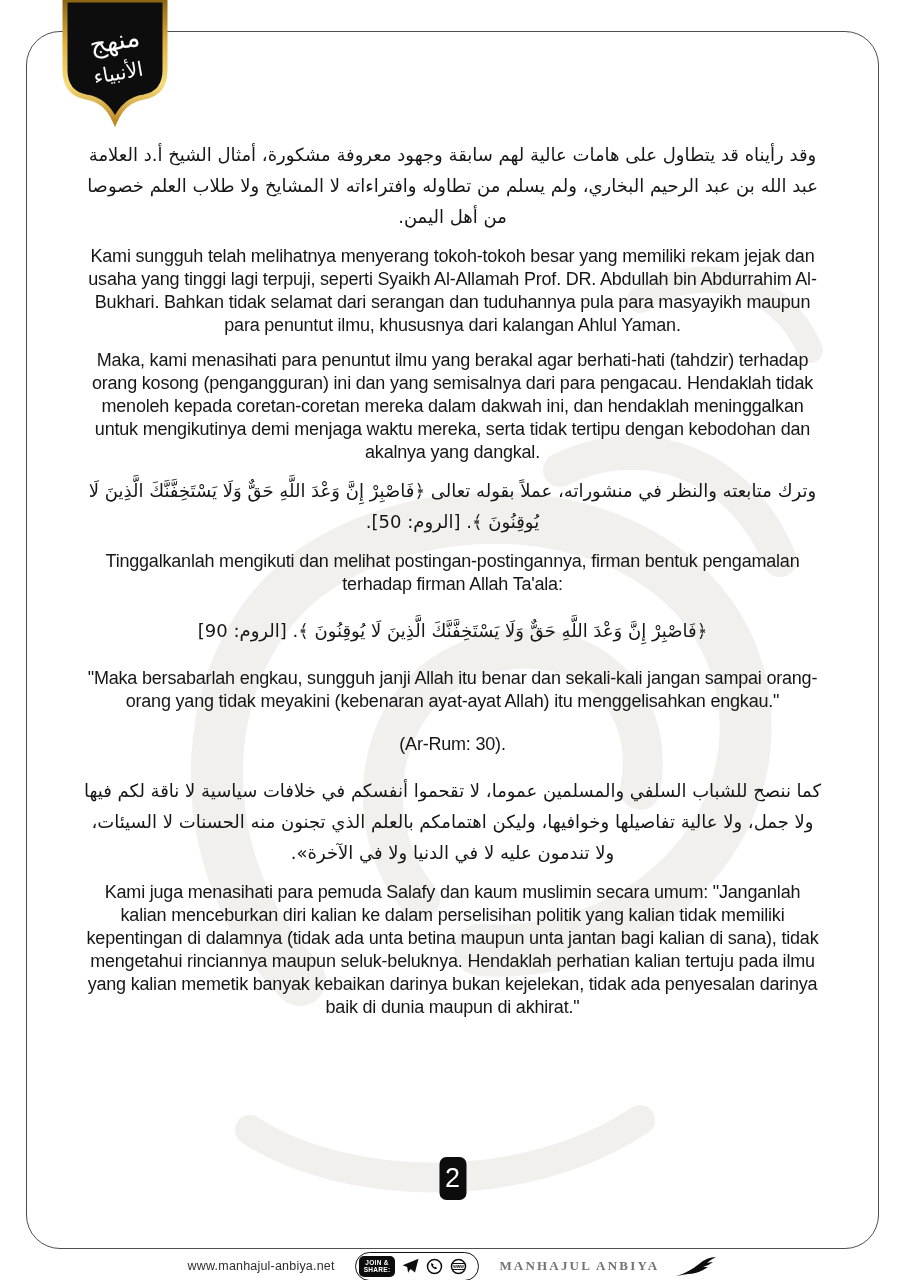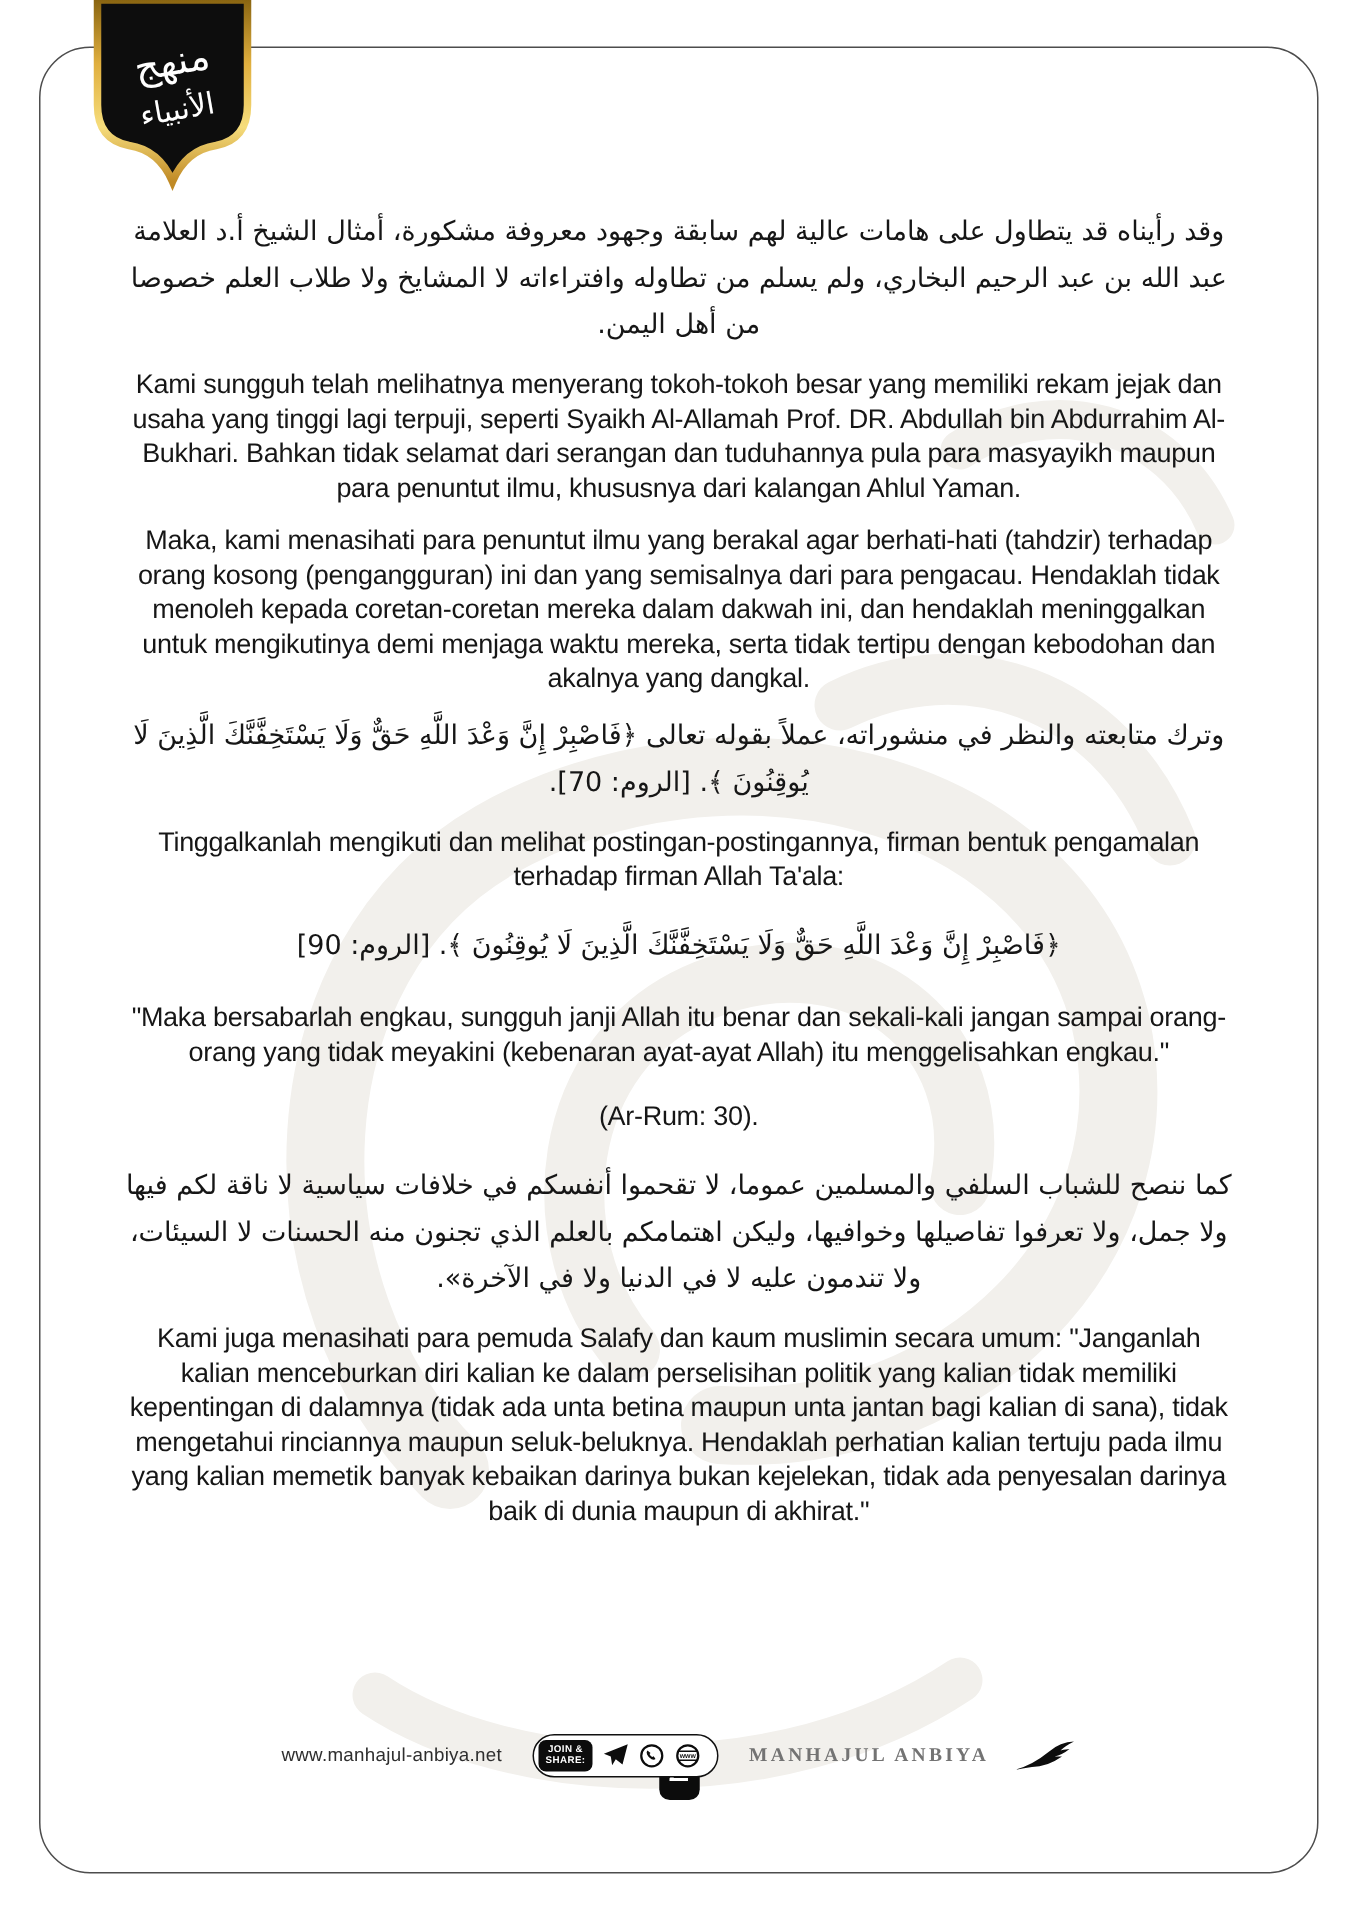--- a/index.html
+++ b/index.html
@@ -31,21 +31,21 @@
   }
   .mb-lg{margin-bottom:20px !important;}
   .page-number{
     position:absolute;left:50%;top:1157px;transform:translateX(-50%);
     width:27px;height:43px;border-radius:7px;background:#0c0c0c;
     color:#ffffff;font-size:27px;font-weight:400;
     display:flex;align-items:center;justify-content:center;
     font-family:"Liberation Sans",sans-serif;
   }
   .footer{
-    position:absolute;left:0;right:0;top:1156px;
+    position:absolute;left:0;right:0;top:1252px;
     display:flex;align-items:center;justify-content:center;gap:20px;
   }
   .site{
     font-size:12.5px;color:#2e2e2e;letter-spacing:0.2px;
     font-family:"Liberation Sans",sans-serif;
   }
   .share-pill{
     display:inline-flex;align-items:center;gap:7px;
     border:1.6px solid #101010;border-radius:15px;
     padding:3px 11px 3px 3px;background:#ffffff;
@@ -93,26 +93,26 @@
       <text x="57" y="50" font-size="26">منهج</text>
       <text x="55" y="80" font-size="20">الأنبياء</text>
     </g>
   </svg>
 </div>
 
 <main class="content">
   <p class="ar" dir="rtl">وقد رأيناه قد يتطاول على هامات عالية لهم سابقة وجهود معروفة مشكورة، أمثال الشيخ أ.د العلامة عبد الله بن عبد الرحيم البخاري، ولم يسلم من تطاوله وافتراءاته لا المشايخ ولا طلاب العلم خصوصا من أهل اليمن.</p>
   <p class="id">Kami sungguh telah melihatnya menyerang tokoh-tokoh besar yang memiliki rekam jejak dan usaha yang tinggi lagi terpuji, seperti Syaikh Al-Allamah Prof. DR. Abdullah bin Abdurrahim Al-Bukhari. Bahkan tidak selamat dari serangan dan tuduhannya pula para masyayikh maupun para penuntut ilmu, khususnya dari kalangan Ahlul Yaman.</p>
   <p class="id">Maka, kami menasihati para penuntut ilmu yang berakal agar berhati-hati (tahdzir) terhadap orang kosong (pengangguran) ini dan yang semisalnya dari para pengacau. Hendaklah tidak menoleh kepada coretan-coretan mereka dalam dakwah ini, dan hendaklah meninggalkan untuk mengikutinya demi menjaga waktu mereka, serta tidak tertipu dengan kebodohan dan akalnya yang dangkal.</p>
-  <p class="ar" dir="rtl">وترك متابعته والنظر في منشوراته، عملاً بقوله تعالى ﴿فَاصْبِرْ إِنَّ وَعْدَ اللَّهِ حَقٌّ وَلَا يَسْتَخِفَّنَّكَ الَّذِينَ لَا يُوقِنُونَ ﴾. [الروم: 70].</p>
+  <p class="ar" dir="rtl">وترك متابعته والنظر في منشوراته، عملاً بقوله تعالى ﴿فَاصْبِرْ إِنَّ وَعْدَ اللَّهِ حَقٌّ وَلَا يَسْتَخِفَّنَّكَ الَّذِينَ لَا يُوقِنُونَ ﴾. [الروم: 50].</p>
   <p class="id mb-lg">Tinggalkanlah mengikuti dan melihat postingan-postingannya, firman bentuk pengamalan terhadap firman Allah Ta'ala:</p>
   <p class="ar mb-lg" dir="rtl">﴿فَاصْبِرْ إِنَّ وَعْدَ اللَّهِ حَقٌّ وَلَا يَسْتَخِفَّنَّكَ الَّذِينَ لَا يُوقِنُونَ ﴾. [الروم: 90]</p>
   <p class="id mb-lg">"Maka bersabarlah engkau, sungguh janji Allah itu benar dan sekali-kali jangan sampai orang-orang yang tidak meyakini (kebenaran ayat-ayat Allah) itu menggelisahkan engkau."</p>
   <p class="id mb-lg">(Ar-Rum: 30).</p>
-  <p class="ar" dir="rtl">كما ننصح للشباب السلفي والمسلمين عموما، لا تقحموا أنفسكم في خلافات سياسية لا ناقة لكم فيها ولا جمل، ولا تعرفوا تفاصيلها وخوافيها، وليكن اهتمامكم بالعلم الذي تجنون منه الحسنات لا السيئات، ولا تندمون عليه لا في الدنيا ولا في الآخرة».</p>
+  <p class="ar" dir="rtl">كما ننصح للشباب السلفي والمسلمين عموما، لا تقحموا أنفسكم في خلافات سياسية لا ناقة لكم فيها ولا جمل، ولا عالية تفاصيلها وخوافيها، وليكن اهتمامكم بالعلم الذي تجنون منه الحسنات لا السيئات، ولا تندمون عليه لا في الدنيا ولا في الآخرة».</p>
   <p class="id">Kami juga menasihati para pemuda Salafy dan kaum muslimin secara umum: "Janganlah kalian menceburkan diri kalian ke dalam perselisihan politik yang kalian tidak memiliki kepentingan di dalamnya (tidak ada unta betina maupun unta jantan bagi kalian di sana), tidak mengetahui rinciannya maupun seluk-beluknya. Hendaklah perhatian kalian tertuju pada ilmu yang kalian memetik banyak kebaikan darinya bukan kejelekan, tidak ada penyesalan darinya baik di dunia maupun di akhirat."</p>
 </main>
 
 <div class="page-number">2</div>
 
 <div class="footer">
   <span class="site">www.manhajul-anbiya.net</span>
 
   <span class="share-pill">
     <span class="join-badge">JOIN &amp;

